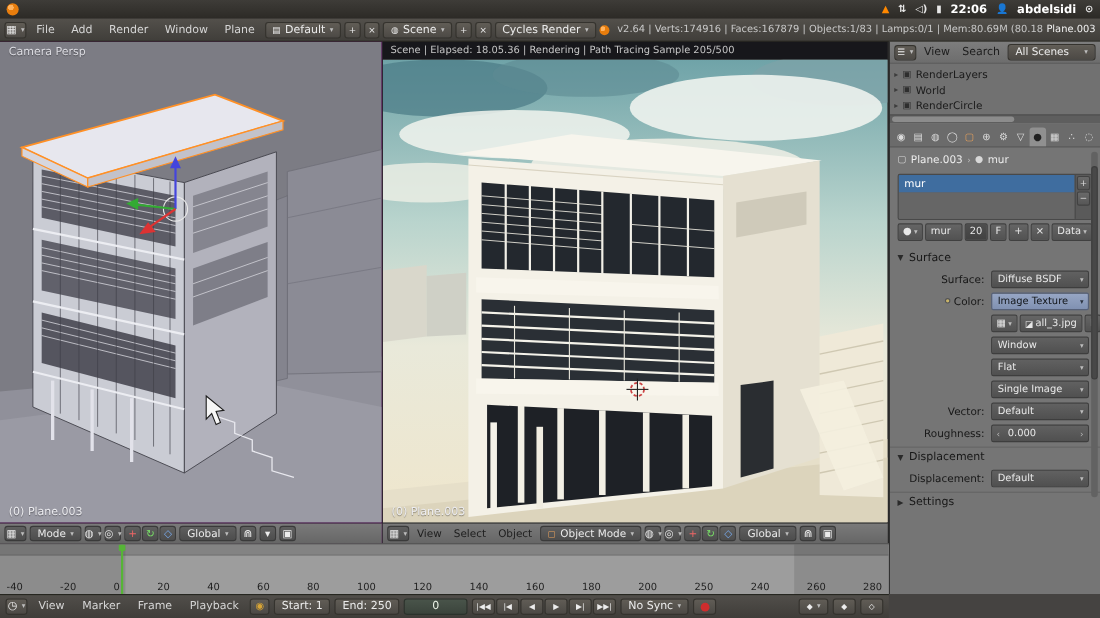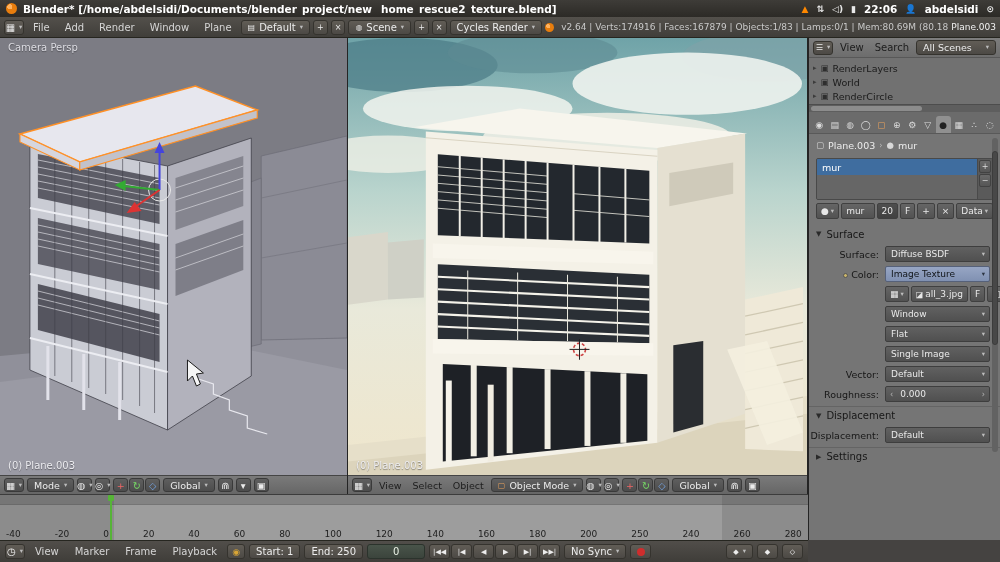--- a/index.html
+++ b/index.html
@@ -83,21 +83,21 @@
     color:#ddd; font-size:8px; display:flex; align-items:center; justify-content:center; }
 
   .db-row { display:flex; gap:2px; margin:0 7px 6px; }
   .sb { height:16px; background:linear-gradient(#656565,#525252); border:1px solid #404040; border-radius:2px;
     color:#e8e8e8; font-size:9px; display:flex; align-items:center; justify-content:center; gap:2px; padding:0 4px; white-space:nowrap; }
   .db-name { flex:1; justify-content:flex-start; }
   .db-users { background:linear-gradient(#4e4e4e,#414141); }
 
   .panel-head { height:18px; display:flex; align-items:center; gap:5px; padding:0 7px; margin-top:3px; color:#171717; font-size:10px; }
   .ptri { font-size:7px; color:#2a2a2a; }
-  .prow { display:flex; align-items:center; height:18px; margin:2px 10px 2px 0; }
+  .prow { display:flex; align-items:center; height:18px; margin:2px 10px 2px 16px; }
   .plabel { width:76px; flex:none; text-align:right; padding-right:6px; color:#171717; font-size:9.5px; white-space:nowrap; }
   .socket { display:inline-block; width:5px; height:5px; border-radius:50%; background:#c9b469; border:1px solid #555; margin-right:3px; vertical-align:middle; }
   .pwidget { flex:1; display:flex; gap:2px; min-width:0; }
   .wbtn { flex:1; height:16px; background:linear-gradient(#616161,#505050); border:1px solid #3e3e3e; border-radius:2px;
     color:#e9e9e9; font-size:9px; display:flex; align-items:center; justify-content:center; gap:3px; min-width:0; white-space:nowrap; }
   .wbtn .caret { margin-left:auto; margin-right:4px; }
   .wbtn .lead { margin-left:5px; }
   .w-blue { background:linear-gradient(#97a6c4,#8091b2); color:#101418; border-color:#5a6residents? }
   .w-blue { background:linear-gradient(#97a6c4,#8091b2); color:#101418; border-color:#566179; }
   .num { justify-content:center; }
@@ -125,21 +125,20 @@
   .autokey { width:18px; justify-content:center; color:#d8a535; font-size:9px; padding:0; }
   .spacer { flex:1; }
 </style>
 </head>
 <body>
 
 <div class="screen">
 
   <div class="titlebar">
     <span class="blender-logo"></span>
-    <span class="tb-title">Blender* [/home/abdelsidi/Documents/blender_project/new _home_rescue2_texture.blend]</span>
     <span class="tb-right">
       <span class="tb-ico vlc">▲</span>
       <span class="tb-ico">⇅</span>
       <span class="tb-ico">◁)</span>
       <span class="tb-ico">▮</span>
       <span>22:06</span>
       <span class="tb-ico">👤</span>
       <span>abdelsidi</span>
       <span class="tb-ico">⊙</span>
     </span>
@@ -287,20 +286,23 @@
                 <span>Global</span>
                 <span class="caret">▾</span>
               </span>
             <span class="hbtn manip">⋒</span>
             <span class="hbtn manip">▾</span>
             <span class="hbtn manip">▣</span>
           </div>
         </div>
 
         <div class="vp vp-render">
+          <div class="render-status">
+            <span>Scene | Elapsed: 18.05.36 | Rendering | Path Tracing Sample 205/500</span>
+          </div>
           <div class="vp-canvas">
             <svg viewBox="0 0 460 421" preserveAspectRatio="none">
               <defs>
                 <linearGradient id="sky" x1="0" y1="0" x2="0" y2="1">
                   <stop offset="0" stop-color="#6fa3a8"></stop>
                     <stop offset="0.35" stop-color="#b9d4cd"></stop>
                   <stop offset="0.62" stop-color="#e9e9da"></stop>
                     <stop offset="1" stop-color="#efe6cc"></stop>
                 </linearGradient>
               </defs>

